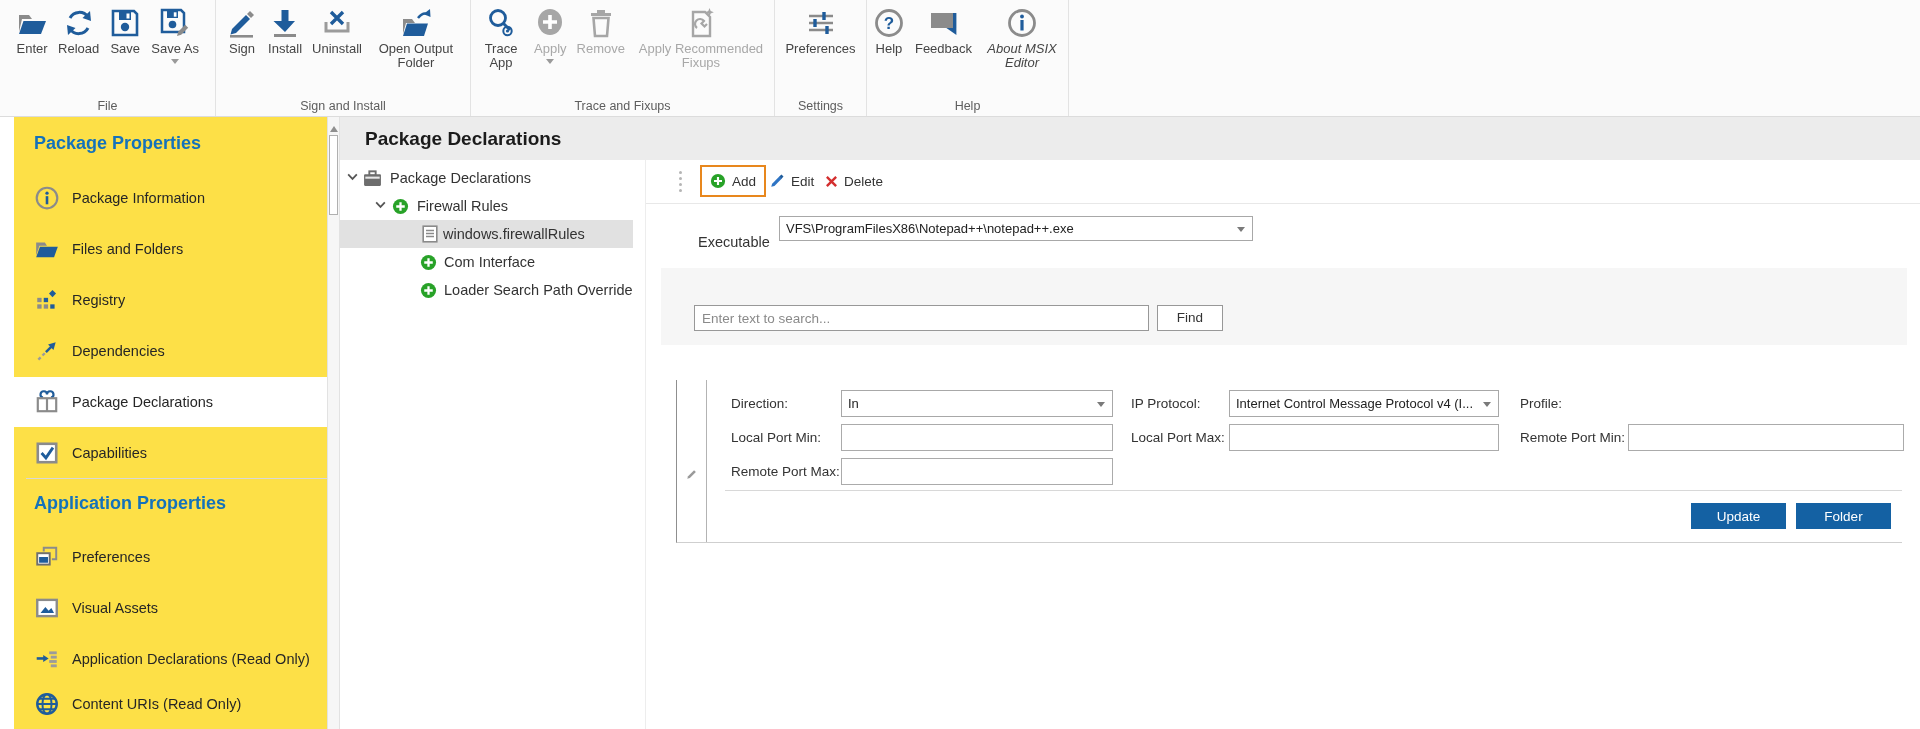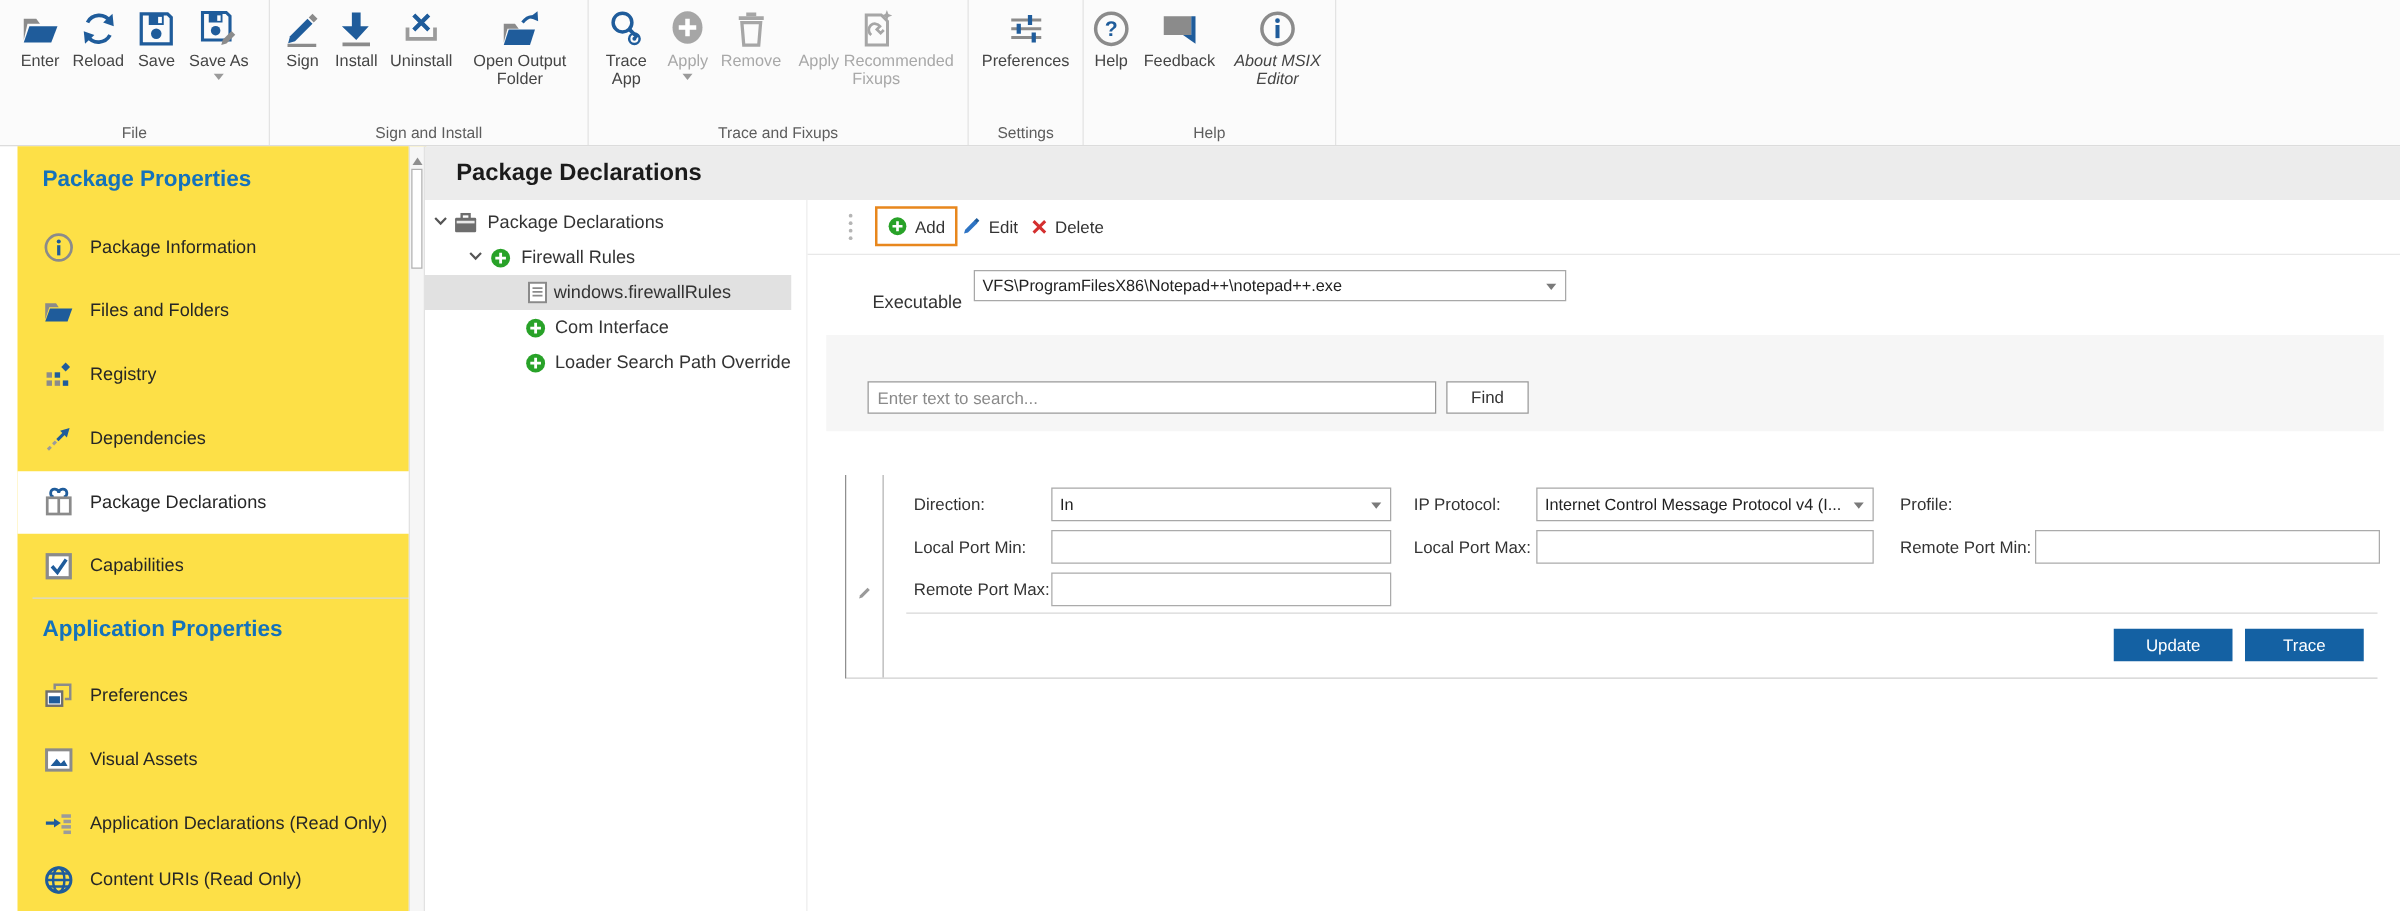--- a/index.html
+++ b/index.html
@@ -499,16 +499,16 @@
     <div class="flab" style="left:485px;top:264px">Local Port Max:</div>
     <input class="fin" style="left: 583px; top: 264px; width: 270px;" type="text">
     <div class="flab" style="left:874px;top:264px">Remote Port Min:</div>
     <input class="fin" style="left: 982px; top: 264px; width: 276px;" type="text">
 
     <div class="flab" style="left:85px;top:298px">Remote Port Max:</div>
     <input class="fin" style="left: 195px; top: 298px; width: 272px;" type="text">
 
     <div id="editor-sep"></div>
     <button class="blue-btn" id="update-btn">Update</button>
-    <button class="blue-btn" id="cancel-btn">Trace</button>
+    <button class="blue-btn" id="cancel-btn">Folder</button>
   </div>
 
 </div>
 
 </body></html>

